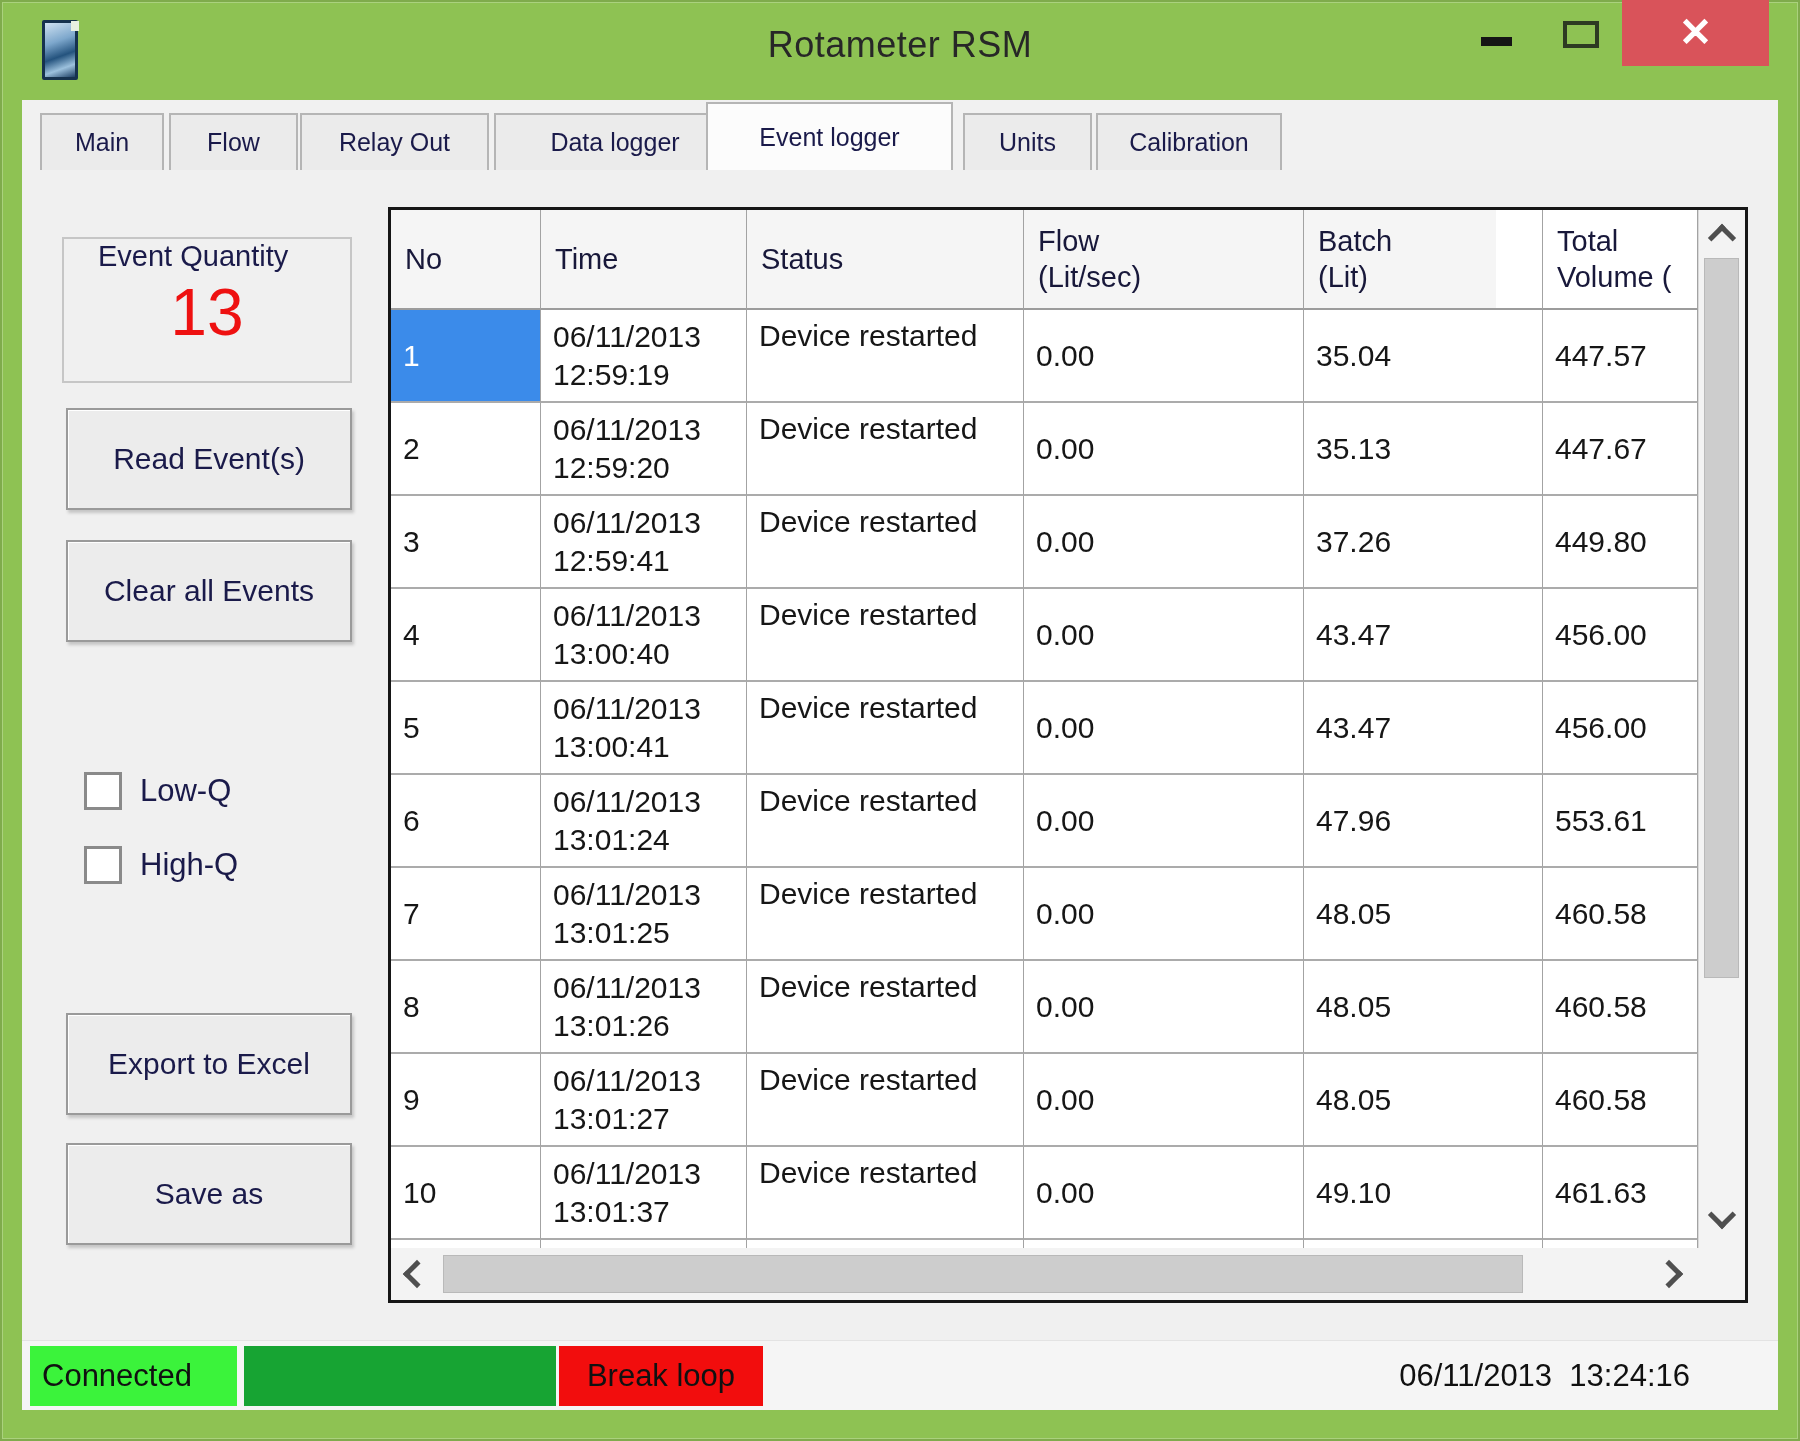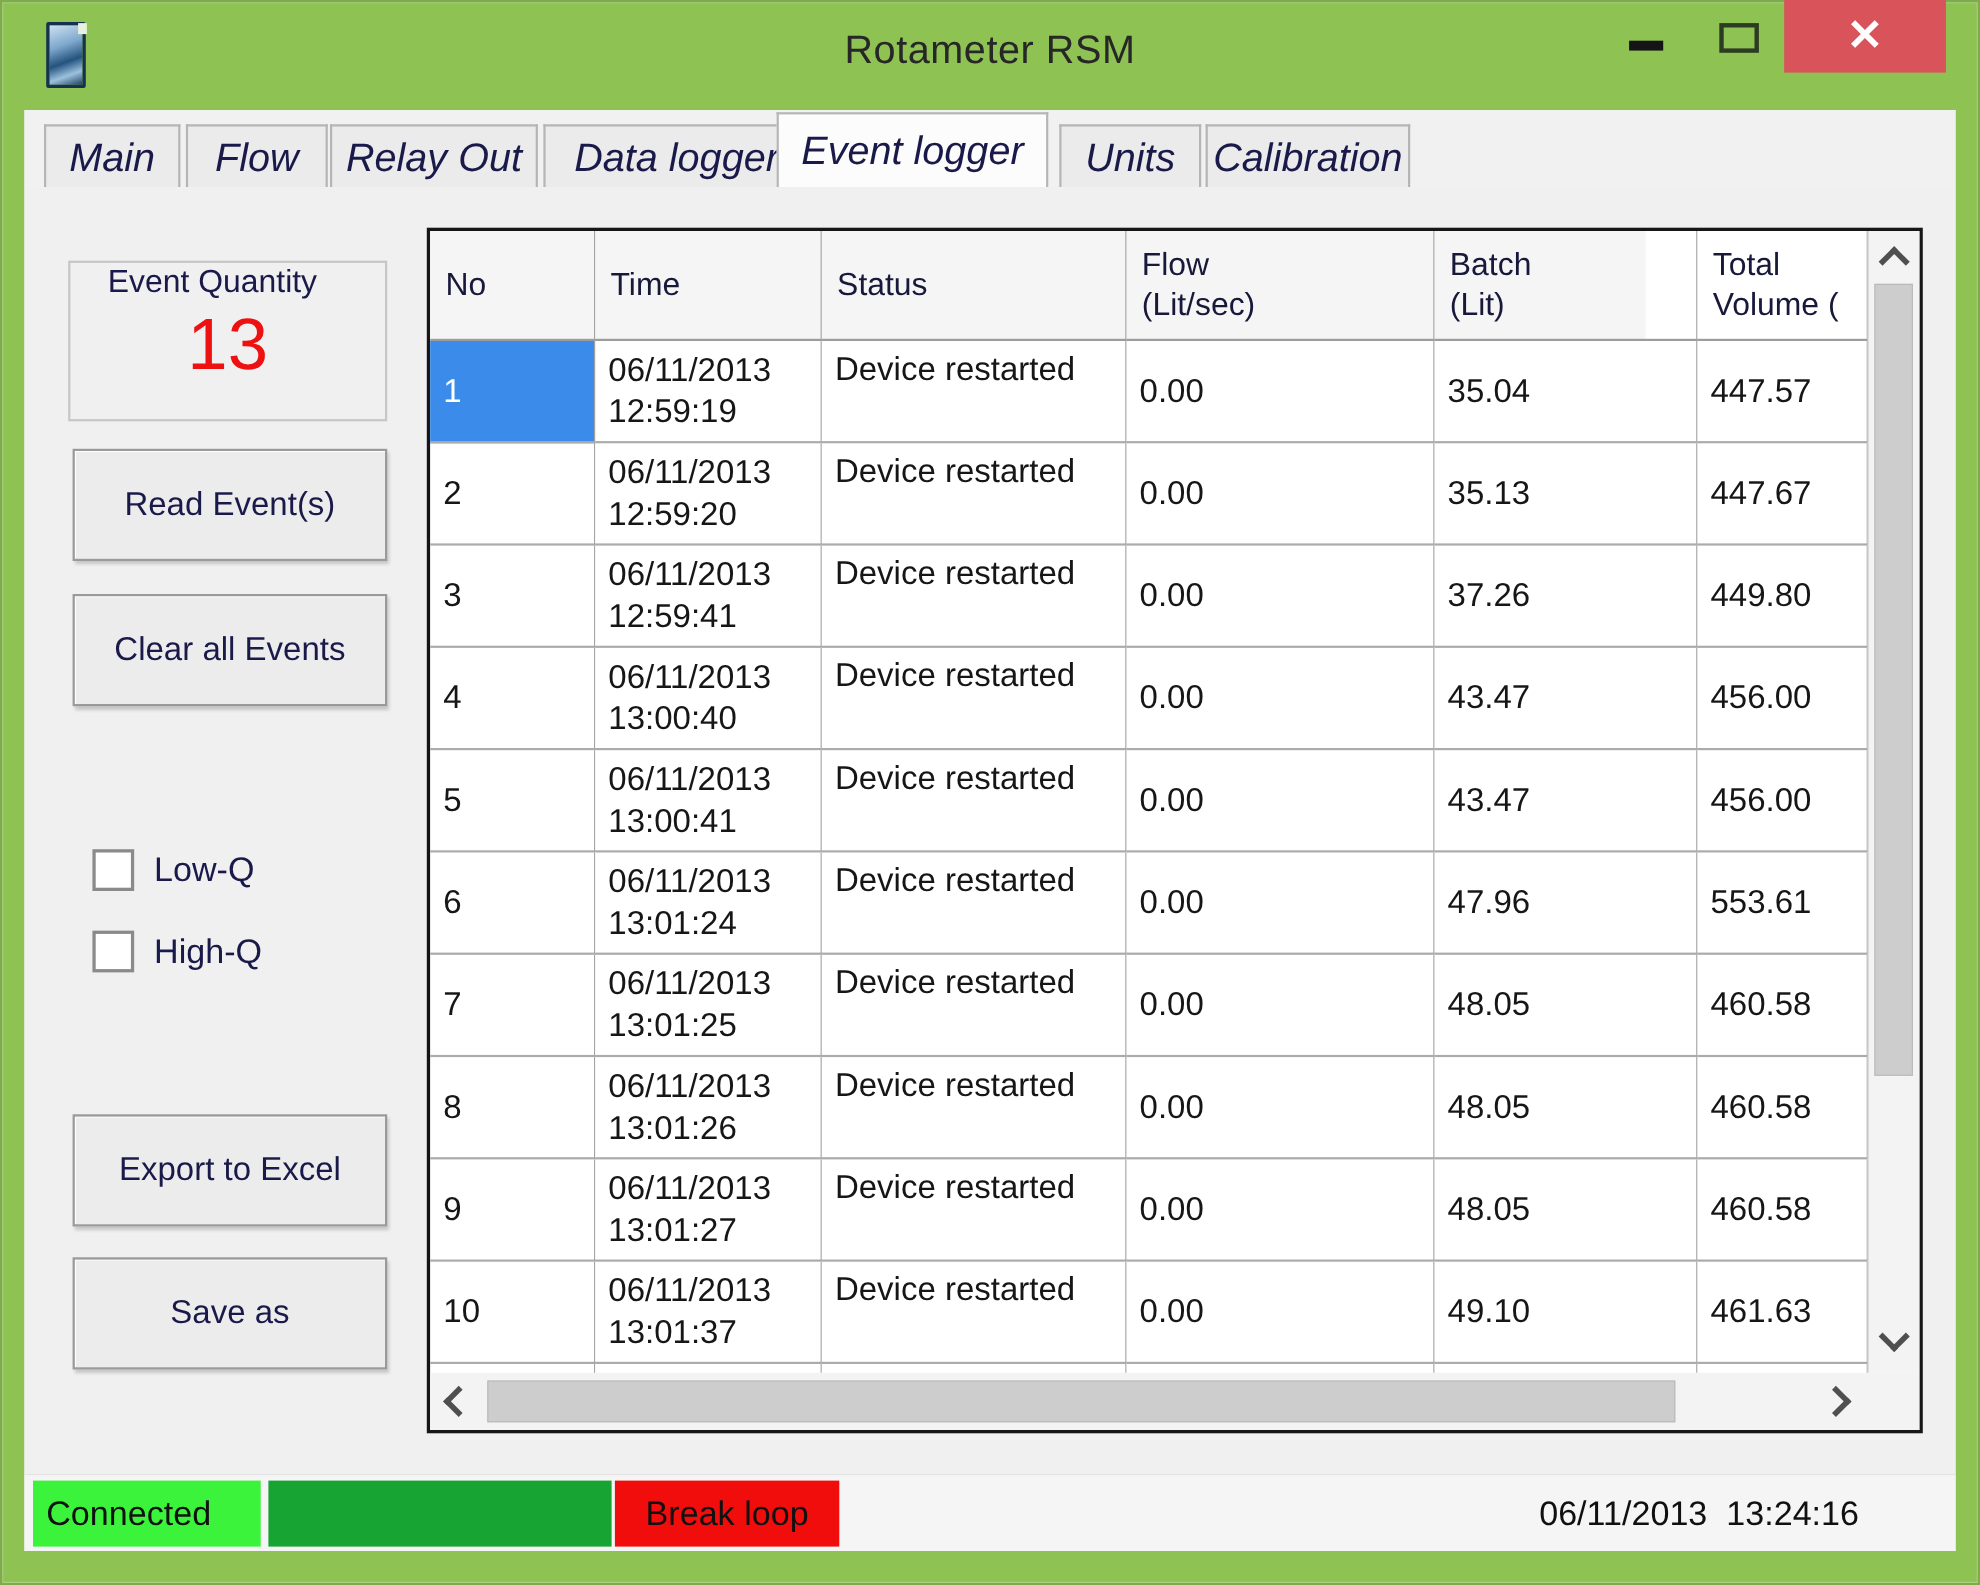--- a/index.html
+++ b/index.html
@@ -23,21 +23,21 @@
   .btn-max{position:absolute;left:1563px;top:21px;width:36px;height:27px;border:4px solid #2d3b22;box-sizing:border-box;}
   .btn-close{position:absolute;left:1622px;top:0;width:147px;height:66px;
     background:var(--close-red,#d9535a);display:flex;align-items:center;justify-content:center;}
   .btn-close .x-glyph{color:#fff;font-size:40px;line-height:1;font-weight:bold;transform:translateY(-1px);}
 
   
   .tabstrip{position:absolute;left:22px;top:100px;width:1756px;height:70px;background:#f1f1f1;}
   .tab{position:absolute;top:13px;height:57px;box-sizing:border-box;
     background:#ebebeb;border:2px solid #b5b5b5;border-bottom:none;
     display:flex;align-items:center;justify-content:center;
-    font-size:36px;color:#1a1a4a;font-style:italic;}
+    font-size:25px;color:#1a1a4a;}
   .tab.active{top:2px;height:68px;background:#fcfcfc;z-index:2;}
   .tab-0{left:18px;width:124px;} .tab-1{left:147px;width:129px;}
   .tab-2{left:278px;width:189px;} .tab-3{left:472px;width:242px;}
   .tab-4{left:684px;width:247px;} .tab-5{left:941px;width:129px;}
   .tab-6{left:1074px;width:186px;}
 
   
   .content{position:absolute;left:22px;top:170px;width:1756px;height:1170px;background:#f0f0f0;}
 
   

